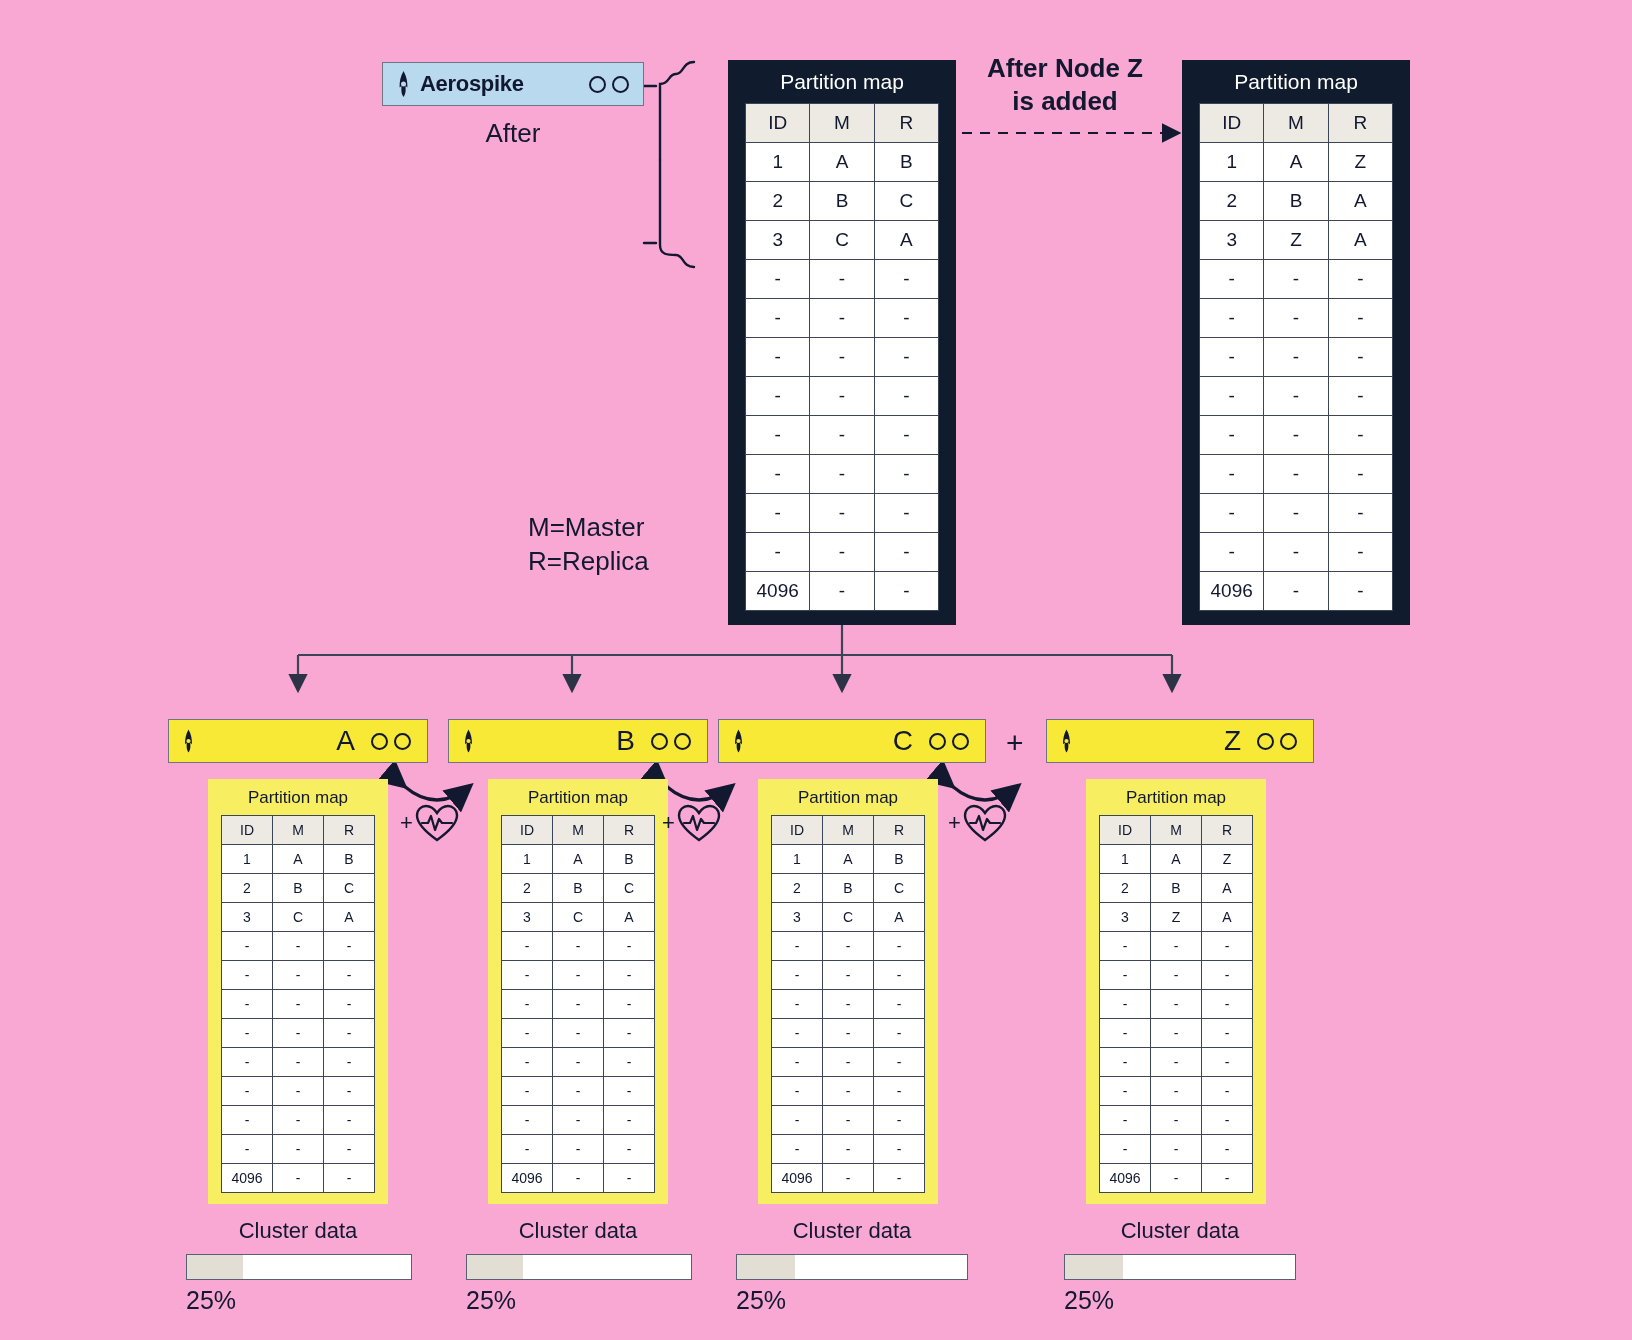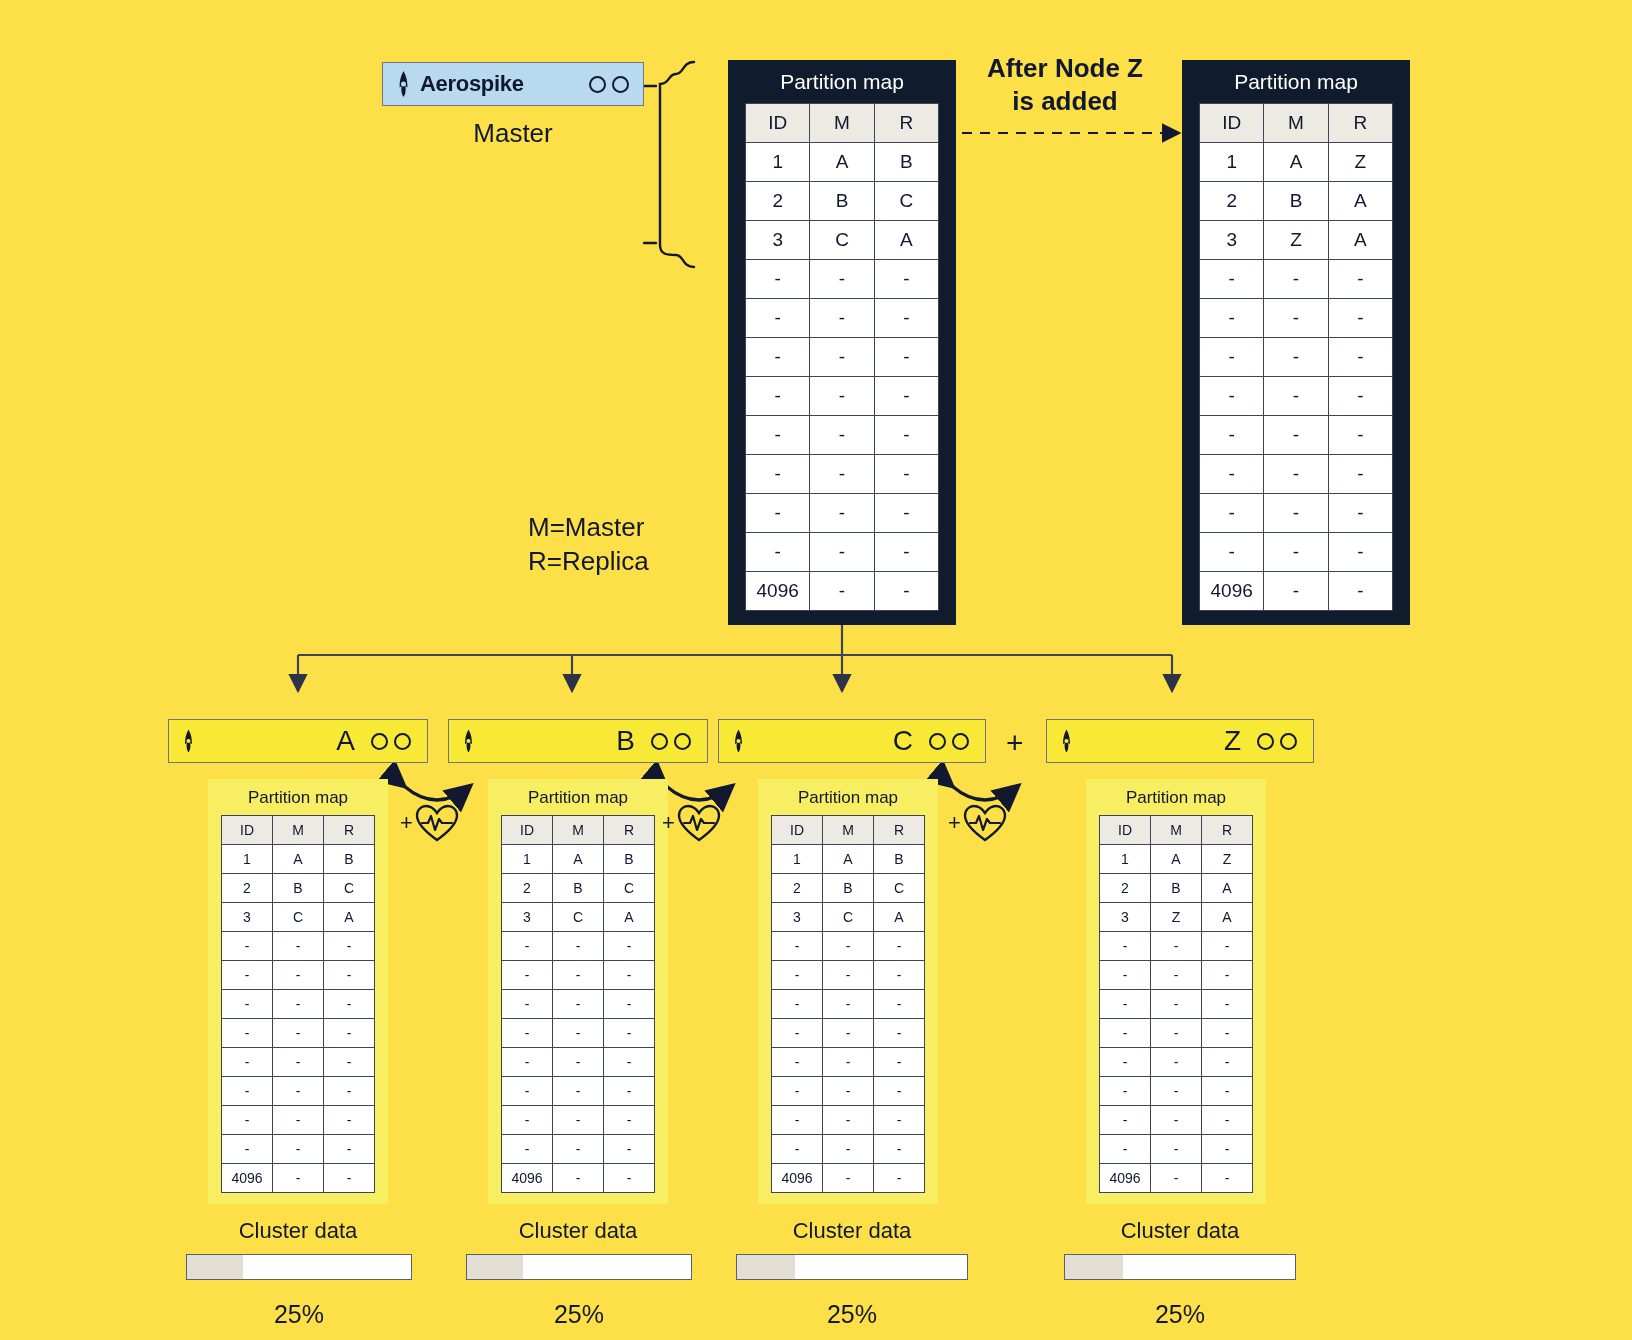--- a/index.html
+++ b/index.html
@@ -9,21 +9,21 @@
   }
   body {
     font-family: "Liberation Sans", sans-serif;
     color: #11182f;
   }
   #stage {
     position: relative;
     width: 1632px;
     height: 1340px;
     overflow: hidden;
-    background: #fde047;
+    background: #f9a8d4;
   }
   .abs { position: absolute; }
 
   
   .client-box {
     left: 382px; top: 62px;
     width: 262px; height: 44px;
     background: #b9d9ef;
     border: 1.5px solid #6f7584;
     box-sizing: border-box;
@@ -171,23 +171,23 @@
     box-sizing: border-box;
     position: relative;
     overflow: hidden;
   }
   .bar-fill {
     height: 100%;
     background: #e2ded4;
   }
   .pct {
     font-size: 25px;
-    text-align: center;
-    color: #11182f;
-    margin-top: 20px;
+    text-align: left;
+    color: #11182f;
+    margin-top: 6px;
   }
 
   svg.overlay {
     position: absolute;
     left: 0; top: 0;
     width: 1632px; height: 1340px;
     pointer-events: none;
   }
 </style>
 </head>
@@ -234,21 +234,21 @@
     <svg width="17" height="26" viewBox="0 0 17 26">
       <path d="M8.5 0 C11.5 5 12.6 11 12.4 16.6 L10.6 15 L10.6 19.4 C10.6 21.8 9.8 24 8.5 26 C7.2 24 6.4 21.8 6.4 19.4 L6.4 15 L4.6 16.6 C4.4 11 5.5 5 8.5 0 Z" fill="#11182f"></path>
       <circle cx="8.5" cy="13" r="2.5" fill="#b9d9ef"></circle>
     </svg>
     <span class="client-label">Aerospike</span>
     <span class="dots">
       <span class="dot-ring"></span>
       <span class="dot-ring"></span>
     </span>
   </div>
-  <div class="abs client-caption">Master</div>
+  <div class="abs client-caption">After</div>
 
   <div class="abs legend">M=Master
 R=Replica</div>
 
   <div class="abs after-label">After Node Z
 is added</div>
 
   <div class="abs pm-dark pm-main">
     <div class="pm-title">Partition map</div>
     <table class="ptable">

